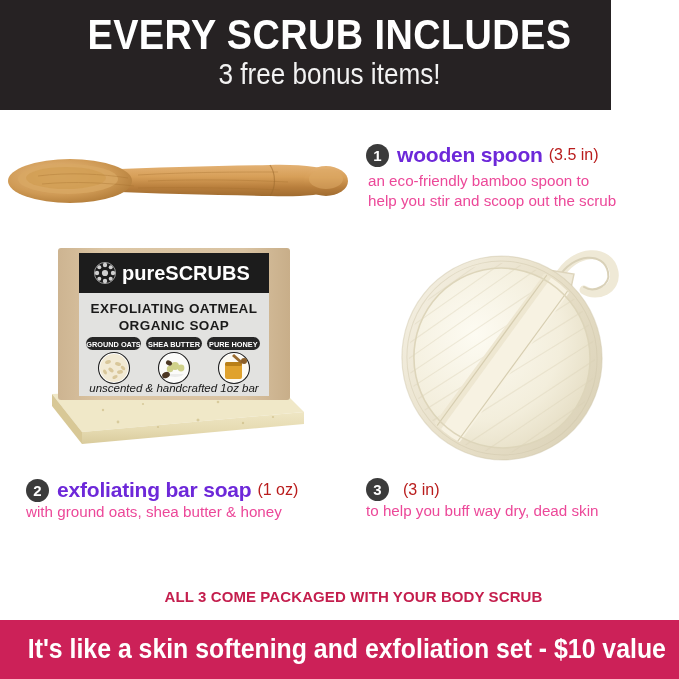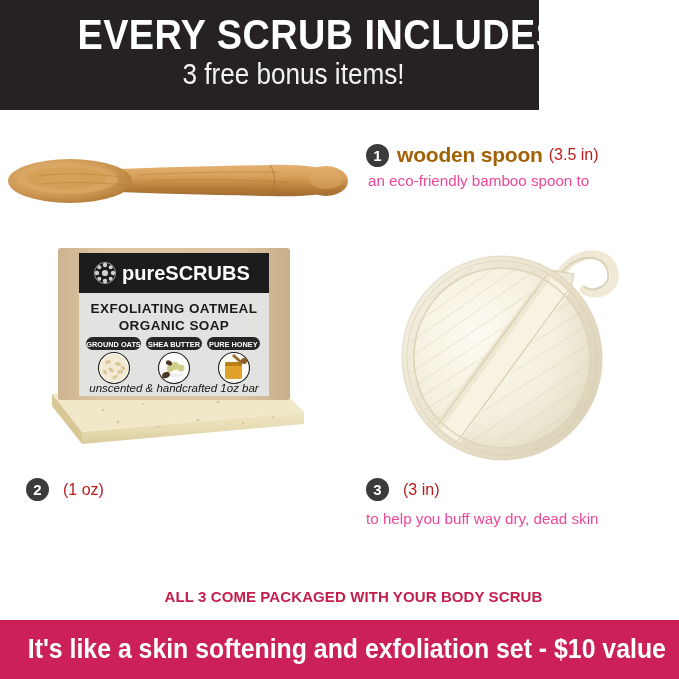--- a/index.html
+++ b/index.html
@@ -13,21 +13,21 @@
     position: relative;
     overflow: hidden;
     font-family: "Liberation Sans", sans-serif;
     color: #1d1d1d;
   }
 
   
   .header-band {
     position: absolute;
     left: 0; top: 0;
-    width: 539px;
+    width: 611px;
     height: 110px;
     background: #262223;
     text-align: center;
     box-sizing: border-box;
     padding-top: 11px;
     padding-left: 48px;
   }
   .header-title {
     font-size: 43px;
     line-height: 46px;
@@ -63,21 +63,21 @@
     font-weight: bold;
     line-height: 23px;
     text-align: center;
     display: inline-block;
     margin-right: 8px;
     flex: none;
   }
   .item-title {
     font-size: 21px;
     font-weight: bold;
-    color: #a16207;
+    color: #6d28d9;
     letter-spacing: -0.2px;
   }
   .item-qty {
     font-size: 16px;
     font-weight: normal;
     color: #b91c1c;
     margin-left: 6px;
   }
   .item-desc {
     font-size: 15.2px;
@@ -359,33 +359,36 @@
   </svg>
 </div>
 
 <div id="item1-block">
   <div class="item-head">
     <span class="badge">1</span>
     <span class="item-title">wooden spoon</span>
     <span class="item-qty">(3.5 in)</span>
   </div>
   <div class="item-desc">an eco-friendly bamboo spoon to</div>
+  <div class="item-desc" style="margin-top:0">help you stir and scoop out the scrub</div>
 </div>
 
 <div id="item2-block">
   <div class="item-head">
     <span class="badge">2</span>
+    <span class="item-title">exfoliating bar soap</span>
     <span class="item-qty">(1 oz)</span>
   </div>
+  <div class="item-desc" style="margin-top:0">with ground oats, shea butter &amp; honey</div>
 </div>
 
 <div id="item3-block">
   <div class="item-head">
     <span class="badge">3</span>
     <span class="item-qty">(3 in)</span>
   </div>
-  <div class="item-desc" style="margin-top:8px">to help you buff way dry, dead skin</div>
+  <div class="item-desc" style="margin-top:0">to help you buff way dry, dead skin</div>
 </div>
 
 <div class="tagline">ALL 3 COME PACKAGED WITH YOUR BODY SCRUB</div>
 <div class="banner">
   <span class="banner-text">It's like a skin softening and exfoliation set - $10 value</span>
 </div>
 
 </body></html>

